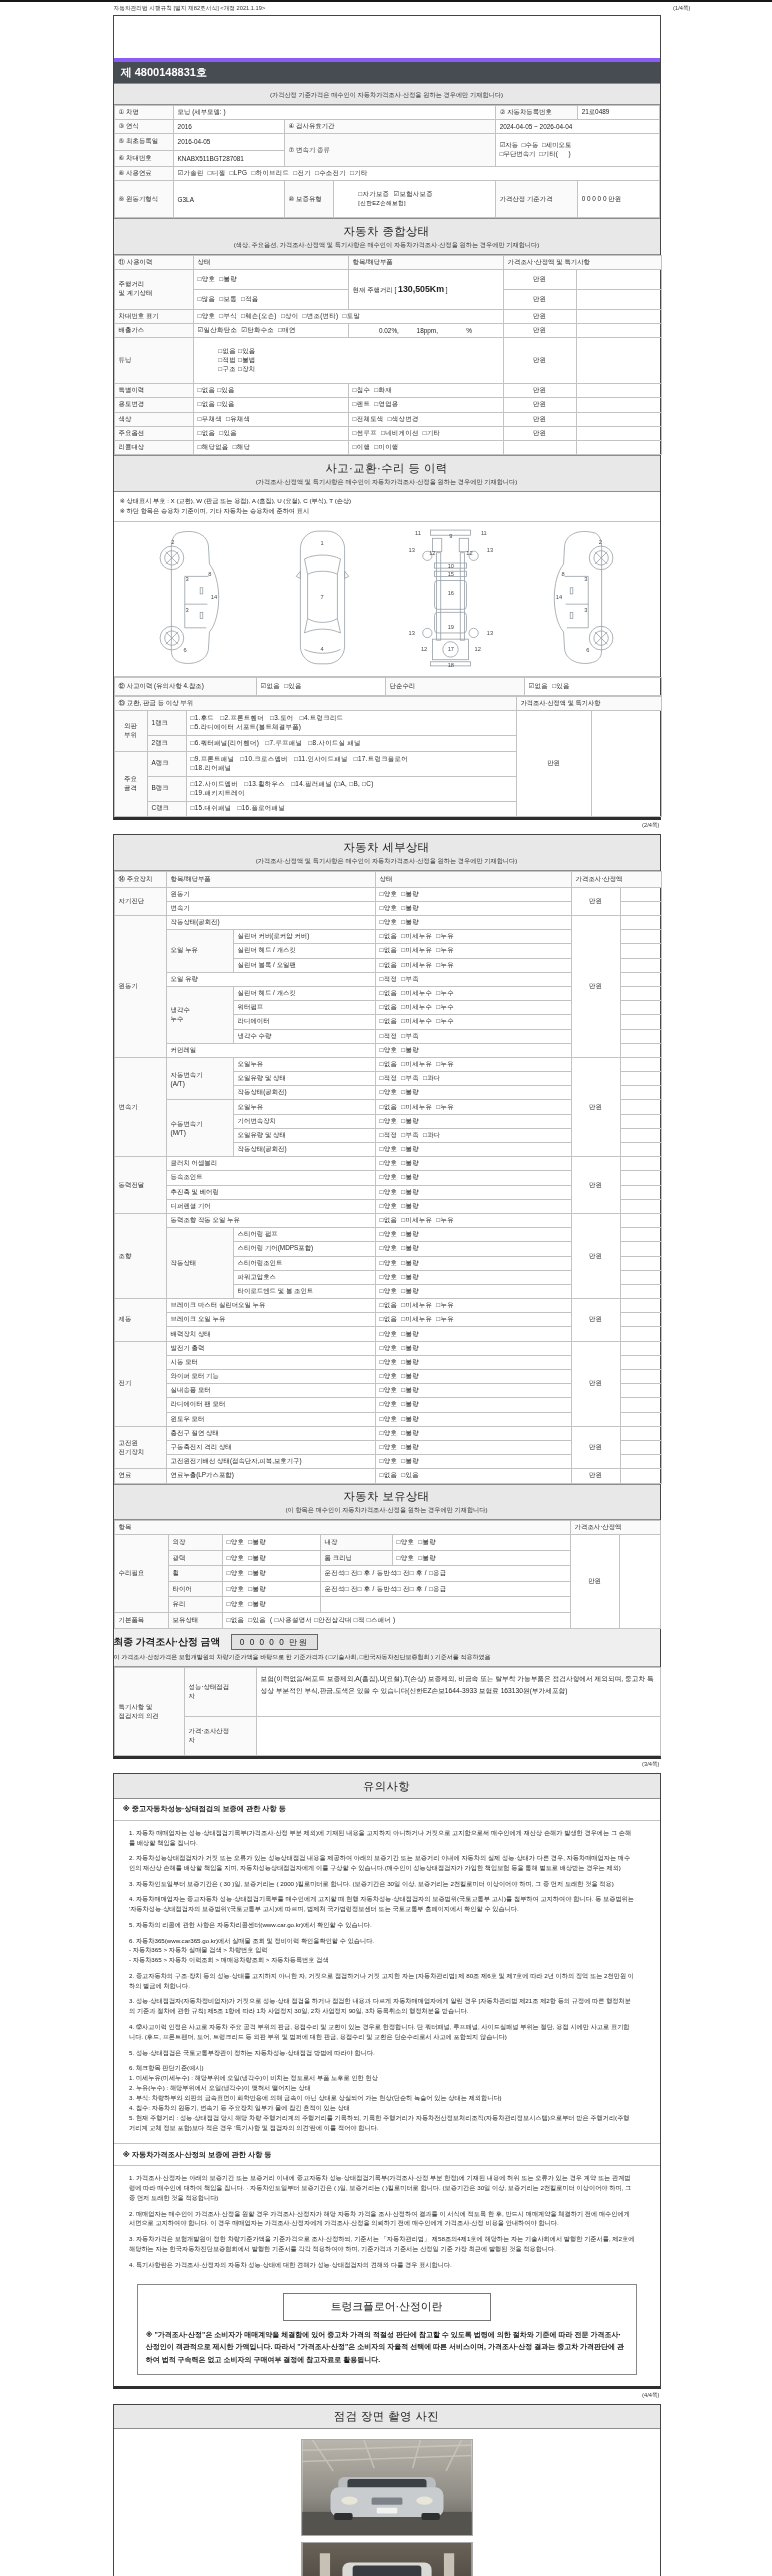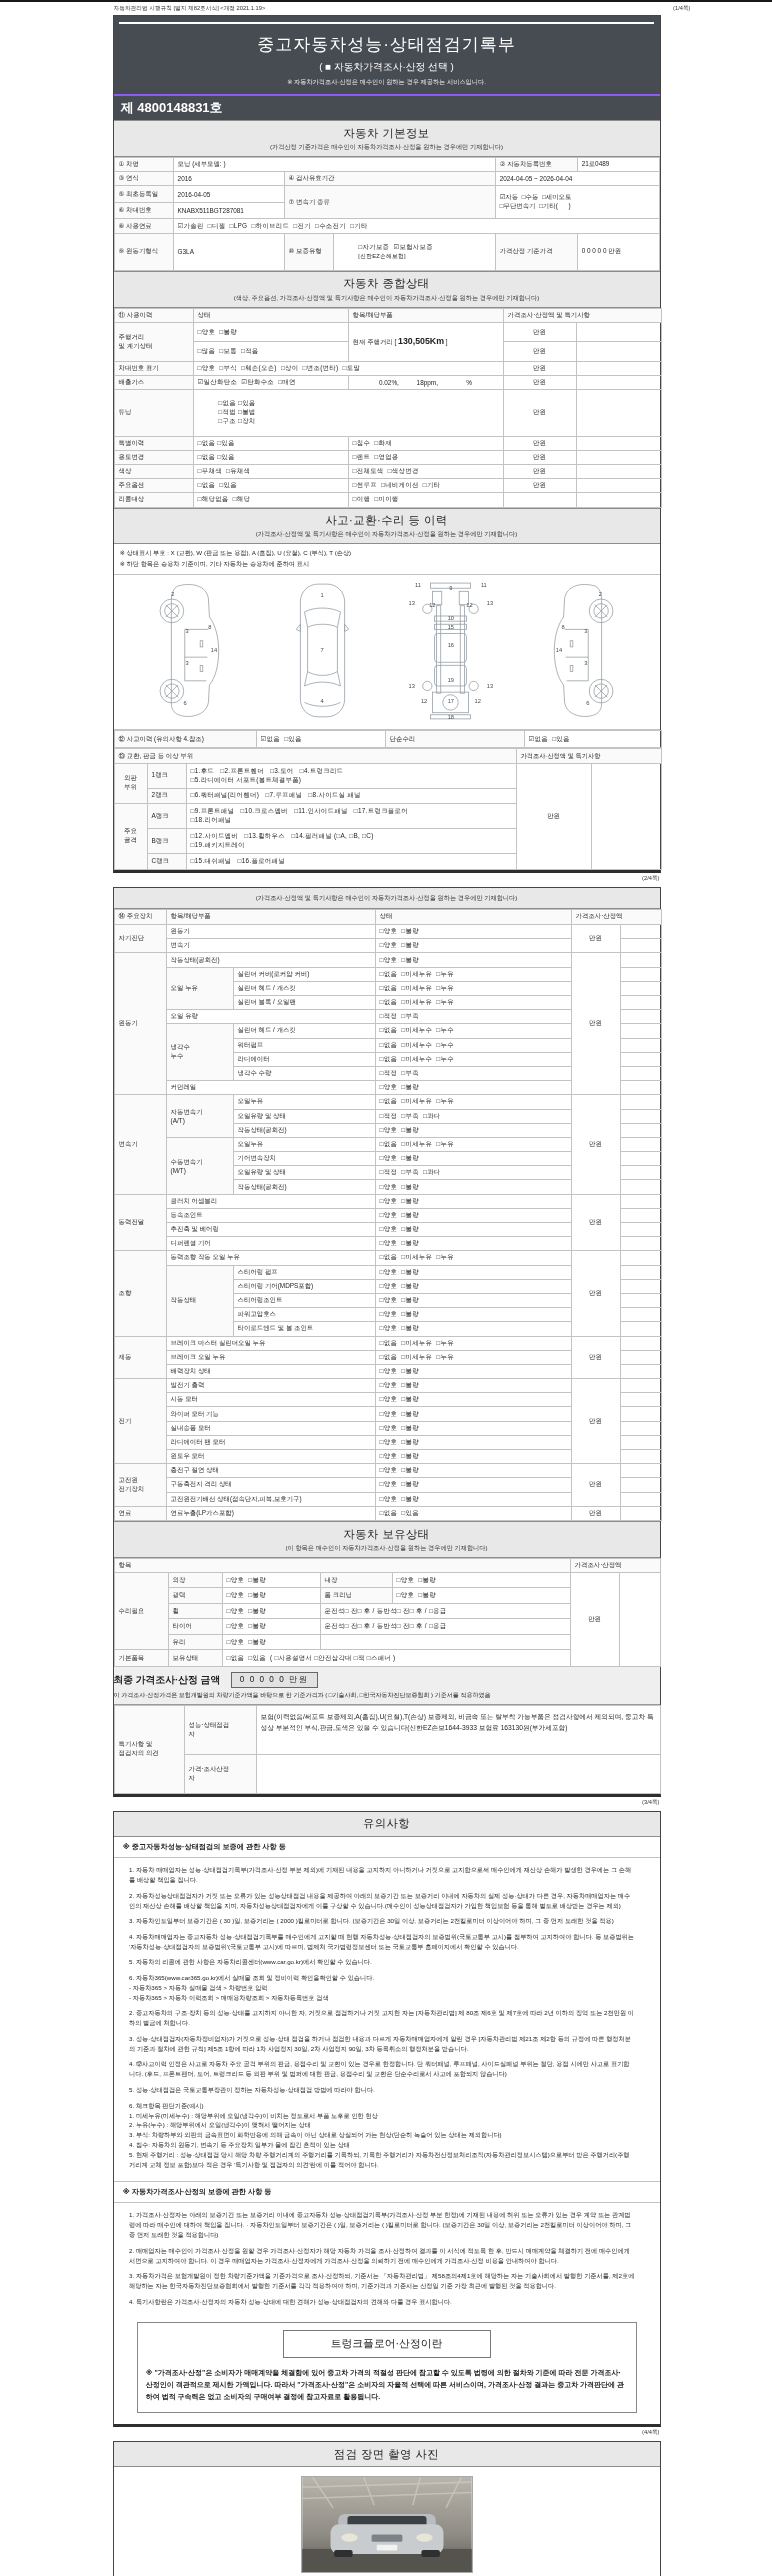--- a/index.html
+++ b/index.html
@@ -9,21 +9,21 @@
   .meta{display:flex;justify-content:space-between;font-size:5.7px;color:#333;padding:3.1px 1px 2.1px 1px;}
   .meta .right{margin-right:-31px;}
   .sheet{border:1px solid #454545;border-bottom:3.1px solid #2e2e2e;background:#fff;}
   .pagemark{text-align:right;font-size:5.7px;color:#333;padding:2.1px 1px 4.1px 1px;}
   
   .titleblock{background:#474b52;color:#fff;text-align:center;padding:5.2px 0 7.2px 0;position:relative;}
   .titleblock .stripe{height:2.6px;background:#fff;margin:1px 5.2px 8.2px 5.2px;}
   .t-main{font-size:17px;letter-spacing:1px;}
   .t-sub{font-size:9.8px;margin-top:5.2px;}
   .t-note{font-size:6.2px;margin-top:4.1px;color:#f0f0f0;}
-  .docbar{background:#474b52;color:#fff;font-size:13px;font-weight:bold;padding:3.1px 7.2px;border-top:2px solid #8b5cf6;}
+  .docbar{background:#474b52;color:#fff;font-size:11px;font-weight:bold;padding:3.1px 7.2px;border-top:4px solid #8b5cf6;margin-top:42px;}
   
   .sechead{background:#e8e8e8;text-align:center;padding:4.6px 0 4.1px 0;border-top:0.5px solid #8d8d8d;border-bottom:0.5px solid #8d8d8d;}
   .sechead .h{font-size:11.3px;color:#1d1d1d;letter-spacing:0.5px;}
   .sechead .s{font-size:6.2px;color:#333;margin-top:2.1px;}
   
   table{border-collapse:collapse;table-layout:fixed;width:100%;}
   td,th{border:0.5px solid #c3c3c3;font-size:6.4px;font-weight:normal;text-align:left;padding:2.1px 4.1px;vertical-align:middle;color:#222;overflow:hidden;}
   td.lab,th.lab{background:#fafafa;}
   td.cb{white-space:pre-wrap;letter-spacing:0.3px;}
   td.won{text-align:center;}
@@ -60,30 +60,23 @@
 <div class="topline"></div>
 
 <div class="page">
 
   <div class="meta">
     <span>자동차관리법 시행규칙 [별지 제82호서식] &lt;개정 2021.1.19&gt;</span>
     <span class="right">(1/4쪽)</span>
   </div>
 
   <div class="sheet">
-    <div class="titleblock">
-      <div class="stripe"></div>
-      <div class="t-main">중고자동차성능·상태점검기록부</div>
-      <div class="t-sub">( ■ 자동차가격조사·산정 선택 )</div>
-      <div class="t-note">※ 자동차가격조사·산정은 매수인이 원하는 경우 제공하는 서비스입니다.</div>
-    </div>
     <div class="docbar">제 4800148831호</div>
 
     <div class="sechead">
-      <div class="h">자동차 기본정보</div>
       <div class="s">(가격산정 기준가격은 매수인이 자동차가격조사·산정을 원하는 경우에만 기재합니다)</div>
     </div>
     <table>
       <colgroup>
           <col style="width:59px">
           <col style="width:111px">
           <col style="width:49px">
           <col style="width:162px">
           <col style="width:82px">
           <col style="width:82px">
@@ -363,20 +356,21 @@
         <td class="lab">C랭크</td>
         <td class="cb prl">□15.대쉬패널   □16.플로어패널</td>
       </tr>
     </tbody>
       </table>
   </div>
   <div class="pagemark">(2/4쪽)</div>
 
   <div class="sheet">
     <div class="sechead" style="border-top:none">
+      <div class="h">자동차 세부상태</div>
       <div class="s">(가격조사·산정액 및 특기사항은 매수인이 자동차가격조사·산정을 원하는 경우에만 기재합니다)</div>
     </div>
     <table>
       <colgroup>
           <col style="width:52px">
           <col style="width:67px">
           <col style="width:142px">
           <col style="width:196px">
           <col style="width:49px">
           <col style="width:41px">

